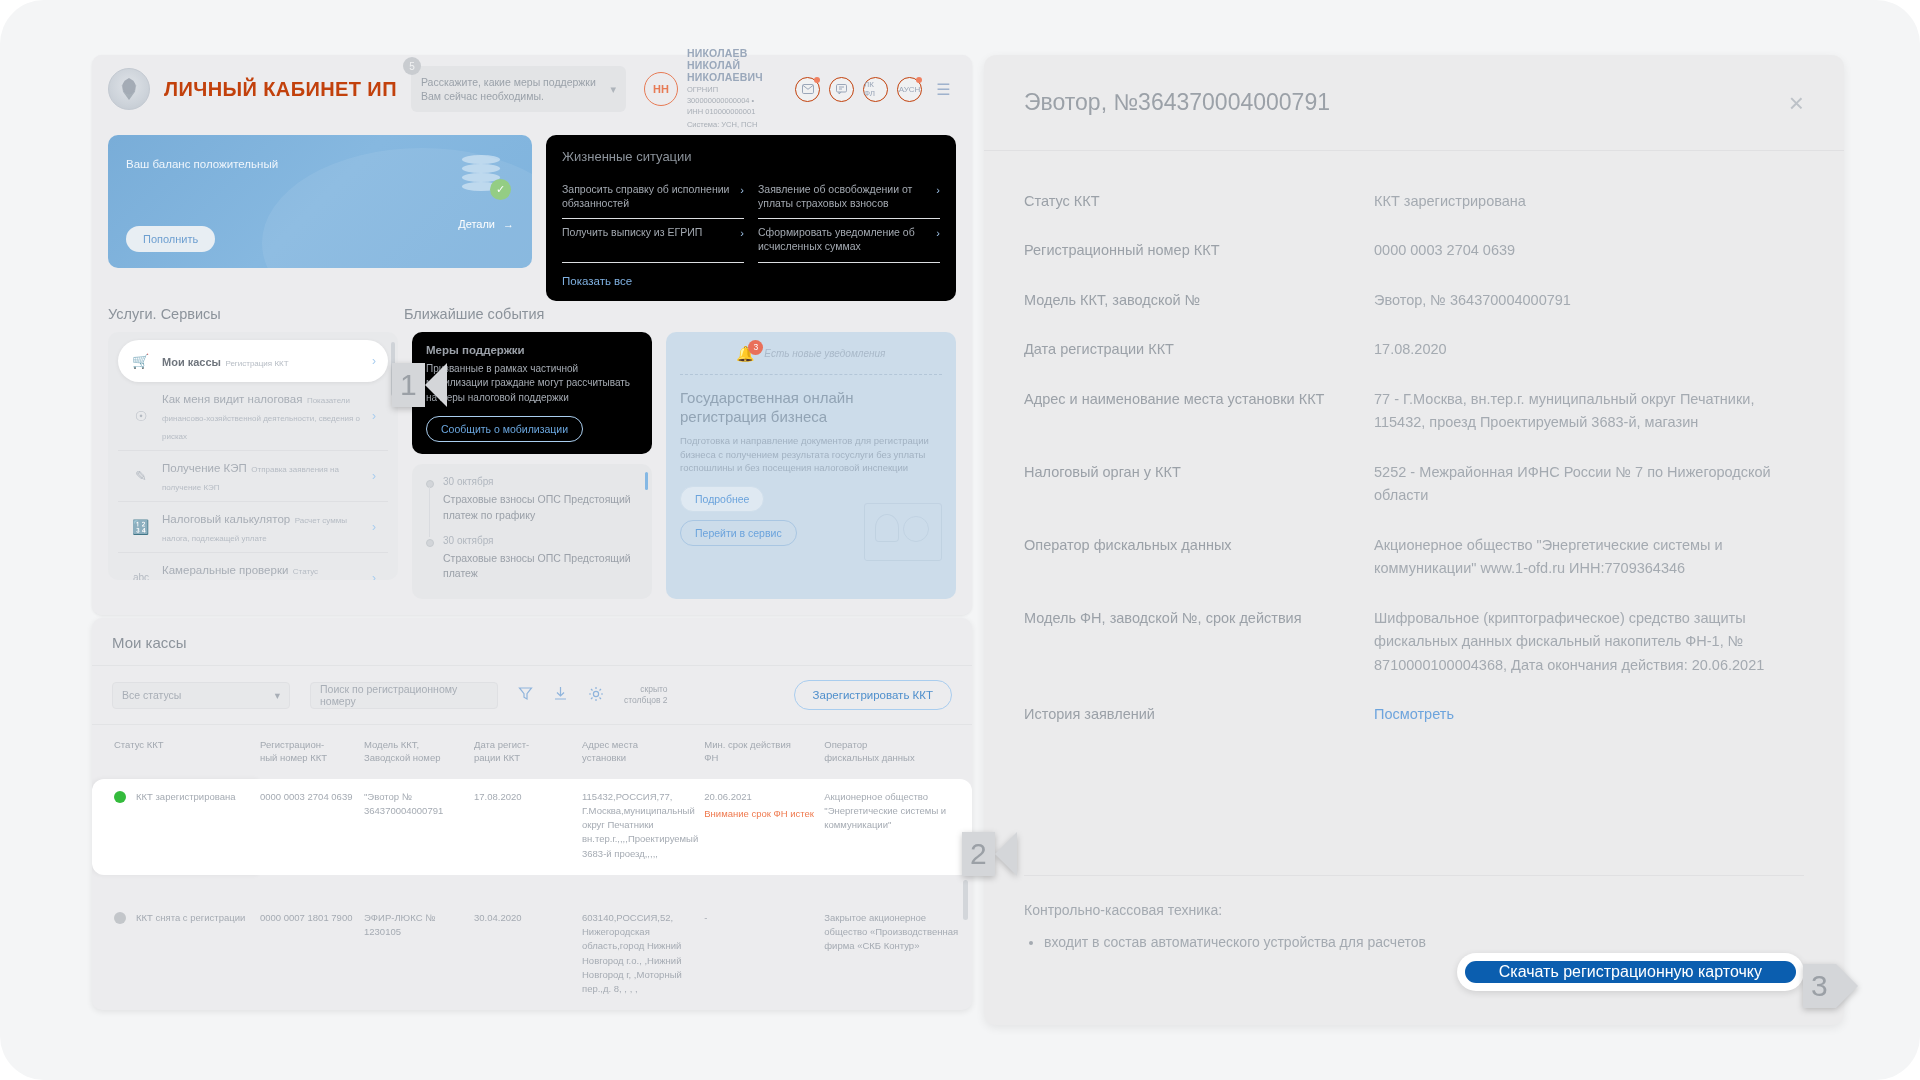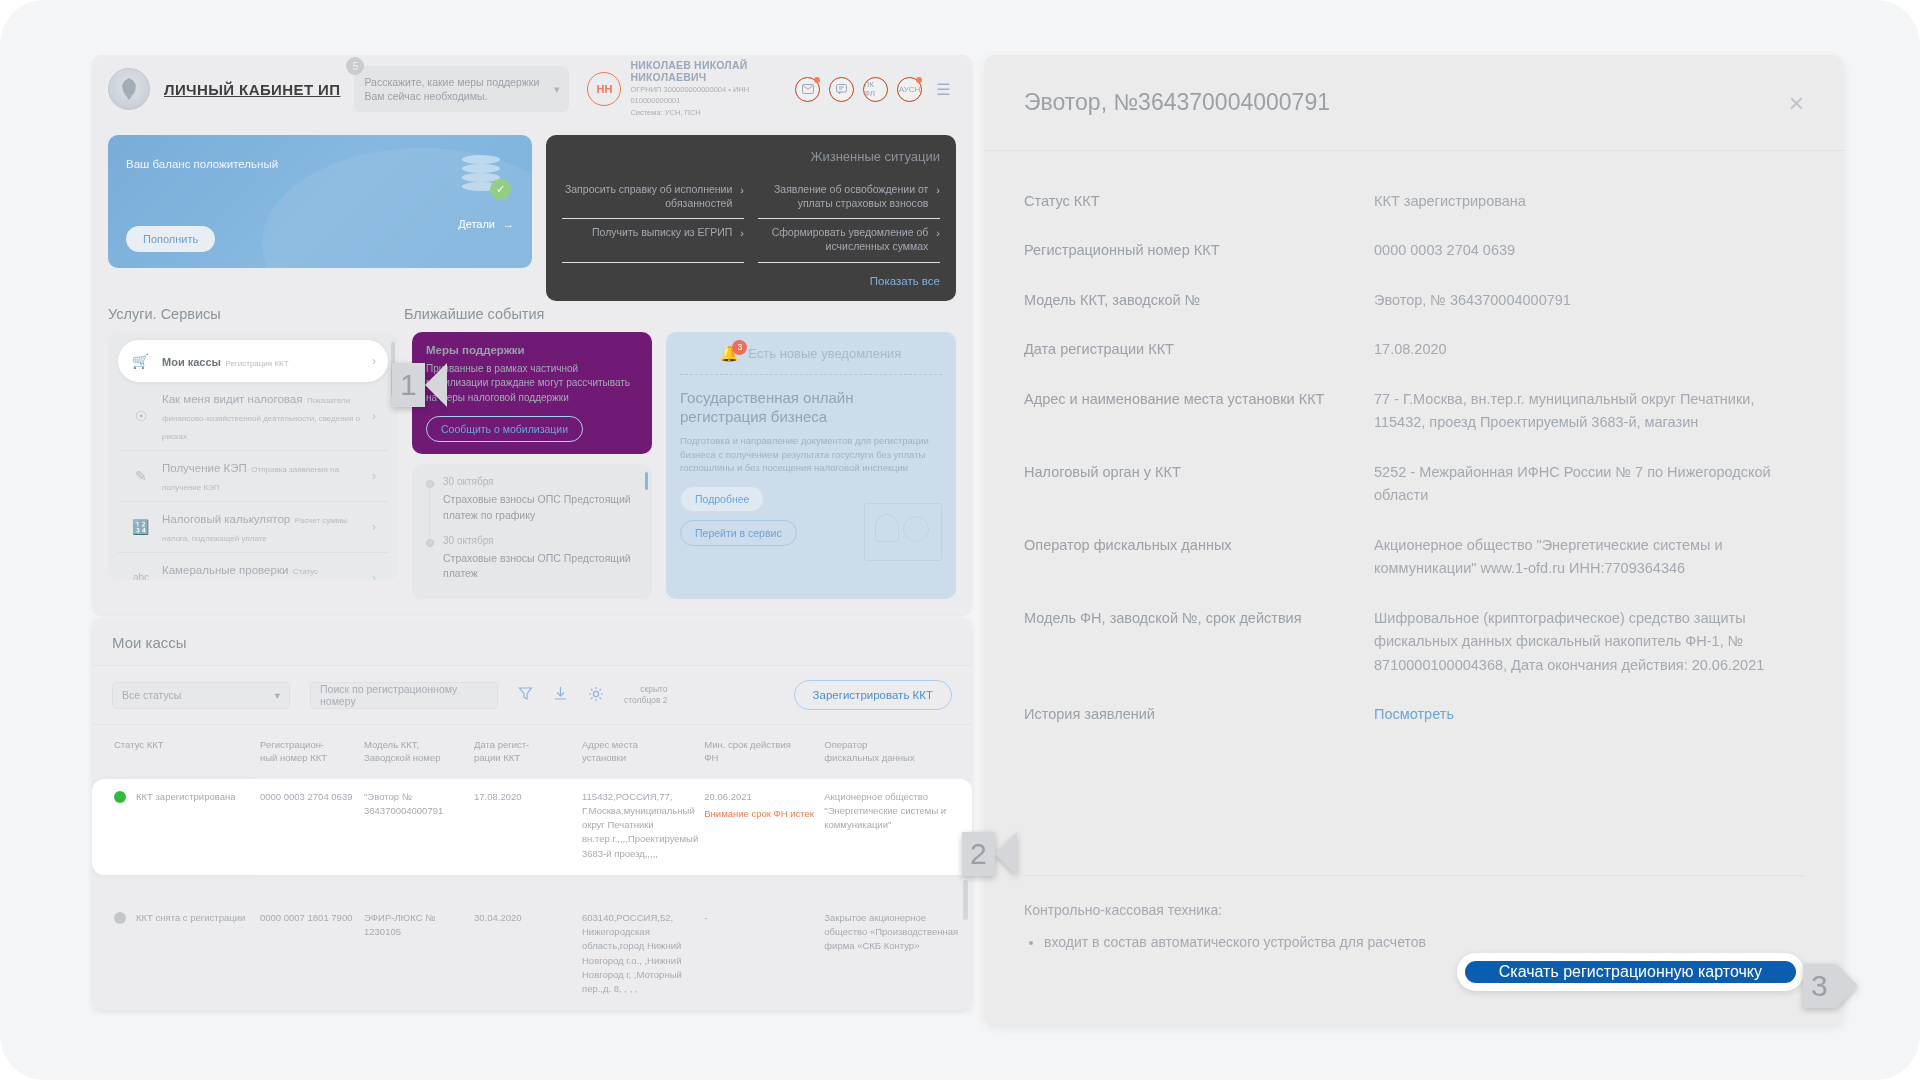--- a/index.html
+++ b/index.html
@@ -42,22 +42,22 @@
     content: ""; position: absolute; left: 50%; top: 50%;
     transform: translate(-50%,-50%);
     width: 20px; height: 22px;
     background:
       radial-gradient(ellipse at 50% 30%, #9aa3ad 0 45%, transparent 46%),
       linear-gradient(#b0b7c0, #9aa3ad);
     clip-path: polygon(50% 0,72% 12%,86% 34%,80% 62%,50% 100%,20% 62%,14% 34%,28% 12%);
     opacity: .85;
   }
   .brand {
-    font-size: 15px; font-weight: 700; color: #404040;
-    letter-spacing: .4px; white-space: nowrap; text-decoration: underline;
+    font-size: 20px; font-weight: 700; color: #c2410c;
+    letter-spacing: .4px; white-space: nowrap;
   }
   .survey-box {
     flex: 0 0 215px; height: 46px; background: #e3e4e6;
     border-radius: 6px; display: flex; align-items: center;
     padding: 0 10px; gap: 6px; position: relative;
   }
   .survey-text { font-size: 10.5px; color: #9ba2aa; line-height: 1.35; }
   .survey-badge {
     position: absolute; left: -8px; top: -9px;
     width: 18px; height: 18px; border-radius: 50%;
@@ -126,21 +126,21 @@
   }
   .coins i:nth-child(1){ top: 0 } .coins i:nth-child(2){ top: 9px }
   .coins i:nth-child(3){ top: 18px } .coins i:nth-child(4){ top: 27px }
   .coins .check {
     position: absolute; right: -5px; bottom: -3px; width: 21px; height: 21px;
     border-radius: 50%; background: #8bc97a; color: #fff; font-size: 11px;
     display: flex; align-items: center; justify-content: center;
   }
 
   .situations {
-    flex: 1; border-radius: 10px; background: #404040; padding: 14px 16px; text-align: right;
+    flex: 1; border-radius: 10px; background: #000000; padding: 14px 16px;
   }
   .sit-title { font-size: 13px; color: #8c939b; margin-bottom: 12px; }
   .sit-grid { display: grid; grid-template-columns: 1fr 1fr; column-gap: 14px; }
   .sit-item {
     display: flex; align-items: flex-start; gap: 8px;
     font-size: 10.5px; color: #a3a9b1; line-height: 1.3;
     padding: 7px 0 8px; border-bottom: 1px solid #dcdee1;
     min-height: 34px;
   }
   .sit-item span.txt { flex: 1; }
@@ -175,21 +175,21 @@
   .svc-desc { font-size: 8px; color: #b6bcc4; margin-top: 3px; line-height: 1.35; }
   .svc-arr { color: #a8cdef; font-size: 12px; }
   .svc-scroll {
     position: absolute; right: 3px; top: 10px; width: 4px; height: 54px;
     border-radius: 2px; background: #cfd3d8;
   }
 
   .events { flex: 1; display: flex; gap: 14px; }
   .events-left { flex: 1 1 0; display: flex; flex-direction: column; gap: 10px; }
   .support-card {
-    background: #701a75; border-radius: 10px; padding: 12px 14px;
+    background: #000000; border-radius: 10px; padding: 12px 14px;
   }
   .support-title { font-size: 11.5px; font-weight: 700; color: #9aa0a8; }
   .support-desc { font-size: 10px; color: #a5abb3; margin-top: 6px; line-height: 1.45; }
   .support-btn {
     margin-top: 11px; display: inline-block;
     border: 1px solid #a9cdee; border-radius: 16px;
     padding: 6px 14px; font-size: 10.5px; color: #6aa6de;
     background: transparent; cursor: pointer; font-family: inherit;
   }
   .timeline-card {
@@ -222,21 +222,21 @@
     display: flex; align-items: center; gap: 9px; padding: 3px 0 11px;
     border-bottom: 1.5px dashed #b3c6d8;
     justify-content: center;
   }
   .bell { position: relative; color: #b7c9da; font-size: 15px; }
   .bell .bdg {
     position: absolute; right: -8px; top: -5px; width: 15px; height: 15px;
     border-radius: 50%; background: #e9705a; color: #fff; font-size: 8.5px;
     display: flex; align-items: center; justify-content: center;
   }
-  .promo-notify span.lbl { font-size: 13px; color: #a9b9c9; }
+  .promo-notify span.lbl { font-size: 10px; color: #a9b9c9; font-style: italic; }
   .promo-title { font-size: 15px; color: #92a4b5; line-height: 1.28; margin-top: 13px; }
   .promo-desc { font-size: 9.5px; color: #a2b2c2; margin-top: 8px; line-height: 1.45; }
   .promo-btn {
     display: inline-block; margin-top: 11px;
     background: #dfe9f2; color: #6ba3dc; border: 1px solid #cfdeeb;
     border-radius: 15px; padding: 6px 14px; font-size: 10.5px;
     cursor: pointer; font-family: inherit;
   }
   .promo-btn.ghost { background: transparent; border-color: #a9c6e2; margin-top: 8px; }
   .promo-art {

